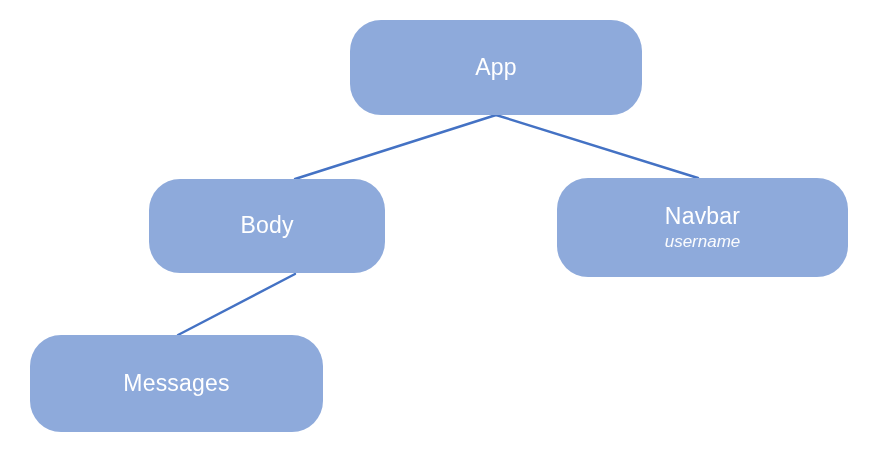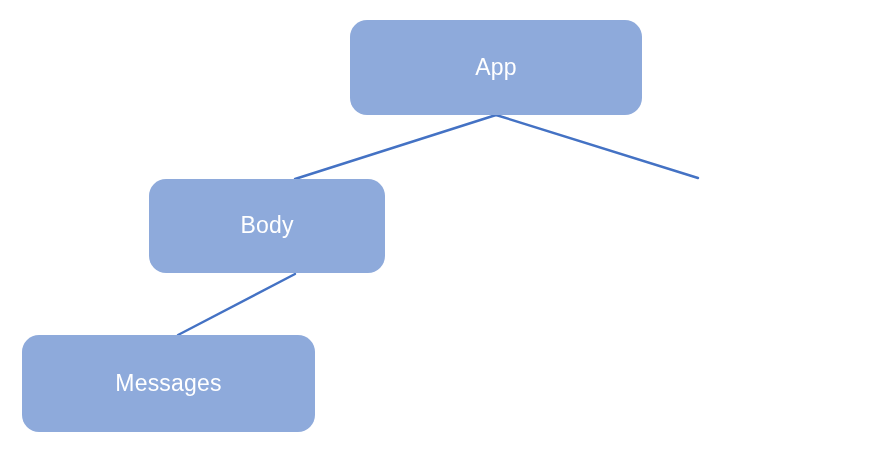--- a/index.html
+++ b/index.html
@@ -25,60 +25,64 @@
   }
   .edge {
     stroke: var(--connector, #4472C4);
     stroke-width: 2.4;
     stroke-linecap: round;
     fill: none;
   }
   .node {
     position: absolute;
     background: var(--node-fill, #8EAADB);
-    border-radius: 17px;
+    border-radius: 31px;
     color: var(--node-text, #ffffff);
     display: flex;
     flex-direction: column;
     justify-content: center;
     text-align: center;
     line-height: 1.2;
   }
   .node .label {
     font-size: 23px;
     letter-spacing: 0.2px;
   }
   .node .sublabel {
     font-size: 17px;
     font-style: italic;
     margin-top: 2px;
     opacity: 0.96;
   }
   .node-app      { left: 350px; top: 20px;  width: 292px; height: 95px; }
   .node-body     { left: 149px; top: 179px; width: 236px; height: 94px; }
   .node-navbar   { left: 557px; top: 178px; width: 291px; height: 99px; }
-  .node-messages { left: 22px;  top: 335px; width: 293px; height: 97px; }
+  .node-messages { left: 30px;  top: 335px; width: 293px; height: 97px; }
 </style>
 </head>
 <body>
 
 <div class="canvas">
 
   <svg class="edges" viewBox="0 0 880 453" xmlns="http://www.w3.org/2000/svg" aria-hidden="true">
     <line class="edge" x1="496" y1="115" x2="295" y2="179"></line>
     <line class="edge" x1="496" y1="115" x2="698" y2="178"></line>
     <line class="edge" x1="295" y1="274" x2="178" y2="335"></line>
   </svg>
 
   <div class="node node-app">
     <span class="label">App</span>
   </div>
 
   <div class="node node-body">
     <span class="label">Body</span>
   </div>
 
+  <div class="node node-navbar">
+    <span class="label">Navbar</span>
+    <span class="sublabel">username</span>
+  </div>
 
   <div class="node node-messages">
     <span class="label">Messages</span>
   </div>
 
 </div>
 
 </body></html>

